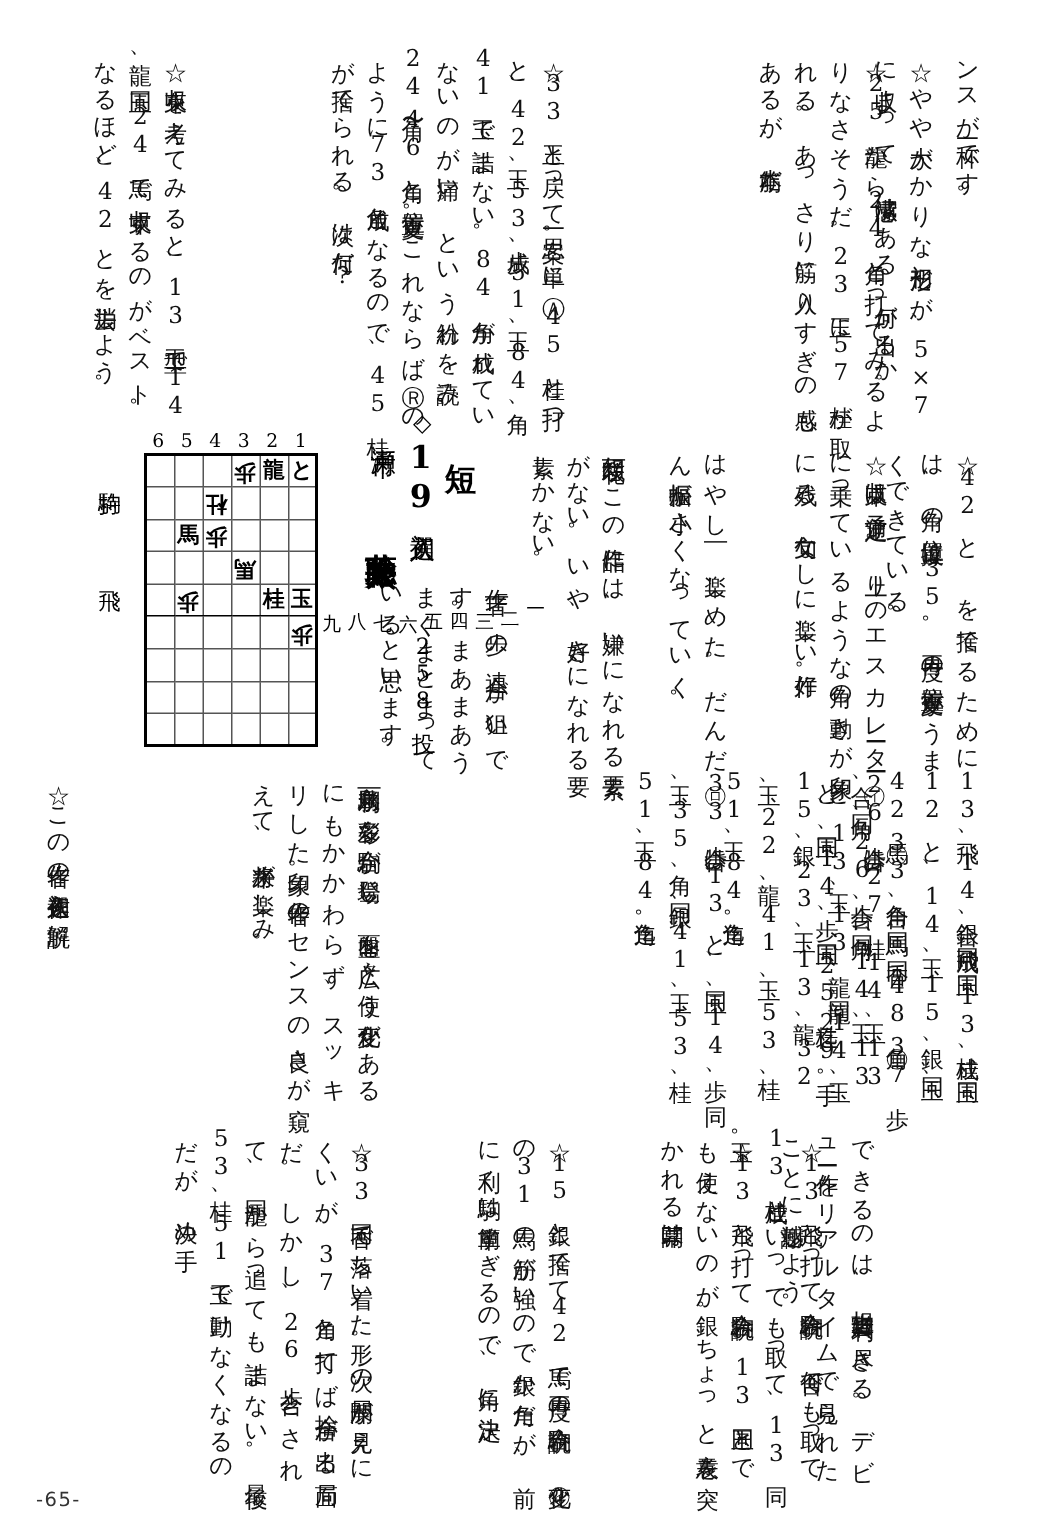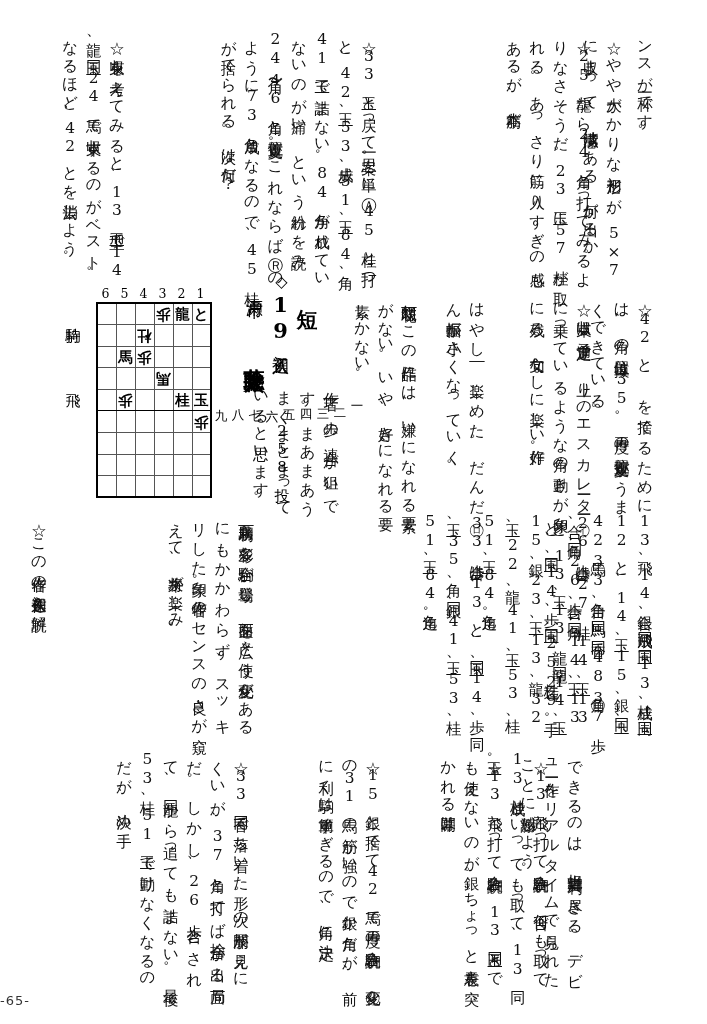--- a/index.html
+++ b/index.html
@@ -101,20 +101,21 @@
     writing-mode: vertical-rl; text-orientation: upright;
     font-size: 15px; letter-spacing: 1px;
     color: #000;
   }
 
   
   #page-number {
     position: absolute;
     left: 0; right: 0; bottom: 16px;
     text-align: left;
+    padding-left: 24px;
     font-size: 13px;
     font-family: "DejaVu Sans", "Liberation Sans", sans-serif;
     color: #333;
     letter-spacing: 1px;
   }
 </style>
 </head>
 <body>
 
 <div class="vblock" style="left:630px; top:30px; width:26px; height:118px;">ンスが一杯です。</div>

